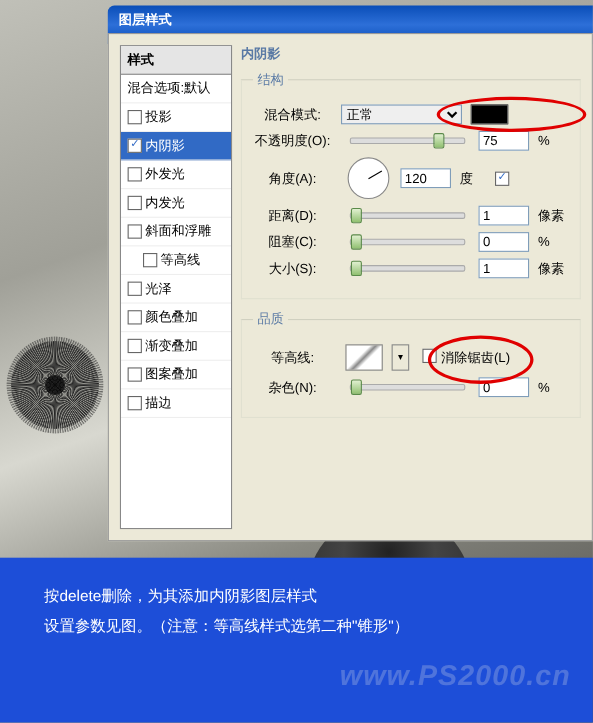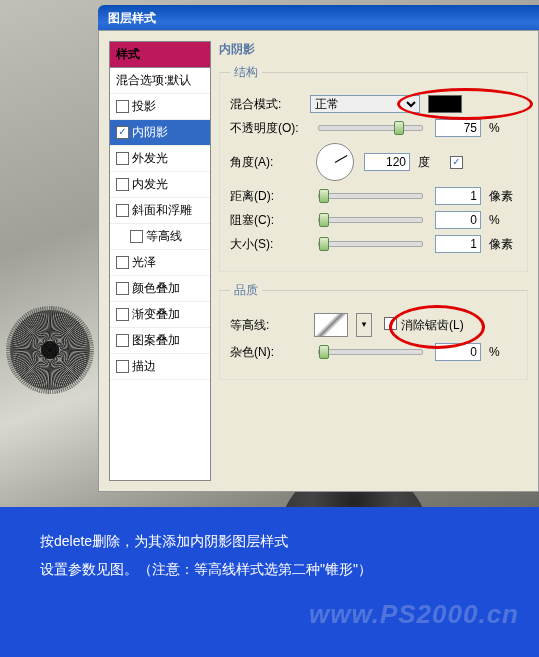--- a/index.html
+++ b/index.html
@@ -3,38 +3,38 @@
 <meta charset="utf-8">
 <style>
 body{margin:0;font-family:"Microsoft YaHei","SimSun",sans-serif;font-size:12px;background:linear-gradient(135deg,#b8b8b0 0%,#a8a8a0 40%,#888880 100%);width:539px;height:657px;position:relative;overflow:hidden}
 .car-bg{position:absolute;inset:0;background:linear-gradient(160deg,#c0c0b8 0%,#a0a098 30%,#d8d8d0 50%,#888880 70%,#454542 100%)}
 .bullet-hole{position:absolute;left:10px;top:310px;width:80px;height:80px;background:radial-gradient(circle,#000 0%,#000 15%,transparent 17%);border-radius:50%}
 .bullet-hole::before,.bullet-hole::after{content:"";position:absolute;inset:0;background:repeating-conic-gradient(from 0deg,transparent 0deg,#222 1deg,transparent 3deg);border-radius:50%}
 .bullet-hole::after{transform:rotate(7deg) scale(1.1);opacity:.6}
 .titlebar{position:absolute;left:98px;top:5px;right:0;height:25px;background:linear-gradient(180deg,#0a4eb8 0%,#2d6fd8 50%,#0a4eb8 100%);color:#fff;padding:5px 10px;font-weight:bold;border-radius:6px 0 0 0}
 .dialog-body{position:absolute;left:98px;top:30px;right:0;height:440px;background:#ece9d8;border:1px solid #999;display:flex;padding:10px;gap:8px}
 .styles-panel{width:100px;border:1px solid #888;background:#fff;display:flex;flex-direction:column}
-.styles-header{background:#be185d;border-bottom:1px solid #888;padding:4px 6px;font-weight:bold}
+.styles-header{background:#e5e5e5;border-bottom:1px solid #888;padding:4px 6px;font-weight:bold}
 .style-item{padding:4px 6px;border-bottom:1px solid #eee;cursor:pointer;display:flex;align-items:center;gap:3px}
 .style-item.selected{background:#316ac5;color:#fff}
 .style-item.indent{padding-left:20px}
 .chk{display:inline-block;width:11px;height:11px;border:1px solid #666;background:#fff;text-align:center;line-height:10px;font-size:10px;color:#316ac5}
 .chk.checked::before{content:"✓"}
 .style-item.selected .chk{background:#fff}
 .settings-panel{flex:1;position:relative}
 fieldset{border:1px solid #e0e0d0;border-top-color:#d0d0c0;margin:0 0 10px 0;padding:8px 10px 12px}
 legend{color:#5a7aa5;padding:0 4px}
 .section-title{color:#5a7aa5;margin-bottom:6px;font-weight:bold}
 .row{display:flex;align-items:center;margin:6px 0;gap:4px}
-.label{width:72px;text-align:left;padding-right:4px}
+.label{width:72px;text-align:center;padding-right:4px}
 select{width:110px;font-size:12px;border:1px solid #7f9db9}
 .swatch{width:32px;height:16px;background:#000;border:1px solid #666;margin-left:4px}
 .slider{flex:1;height:4px;background:#ddd;border:1px solid #aaa;border-radius:2px;position:relative;margin:0 8px}
 .slider .thumb{position:absolute;top:-5px;width:8px;height:12px;background:linear-gradient(#e0f0d0,#90c070);border:1px solid #5a8a4a;border-radius:2px}
-input[type=text]{width:38px;height:16px;border:1px solid #7f9db9;text-align:right;padding:0 3px;font-size:12px}
+input[type=text]{width:38px;height:16px;border:1px solid #7f9db9;text-align:left;padding:0 3px;font-size:12px}
 .unit{margin-left:4px;min-width:28px}
 .angle-dial{width:36px;height:36px;border:1px solid #888;border-radius:50%;background:#fff;position:relative;margin:0 6px}
 .angle-dial::after{content:"";position:absolute;left:50%;top:50%;width:14px;height:1px;background:#000;transform-origin:left;transform:rotate(-30deg)}
 .red-oval{position:absolute;border:3px solid #e00000;border-radius:50%}
 .red-oval.r1{left:178px;top:47px;width:130px;height:26px}
 .red-oval.r2{left:170px;top:264px;width:90px;height:38px}
 .contour-pick{width:32px;height:22px;border:1px solid #888;background:linear-gradient(135deg,#fff 40%,#888 50%,#fff 60%);margin:0 4px}
 .dd-arrow{width:14px;height:22px;border:1px solid #888;background:#ece9d8;text-align:center;line-height:20px;font-size:9px}
 .caption-area{position:absolute;left:0;bottom:0;right:0;height:110px;background:#1d4ed8;color:#fff;padding:20px 40px;font-size:14px;line-height:2}
 .watermark{position:absolute;right:20px;bottom:17px;font-size:26px;font-weight:bold;color:rgba(230,230,230,.25);font-style:italic;letter-spacing:1px}

